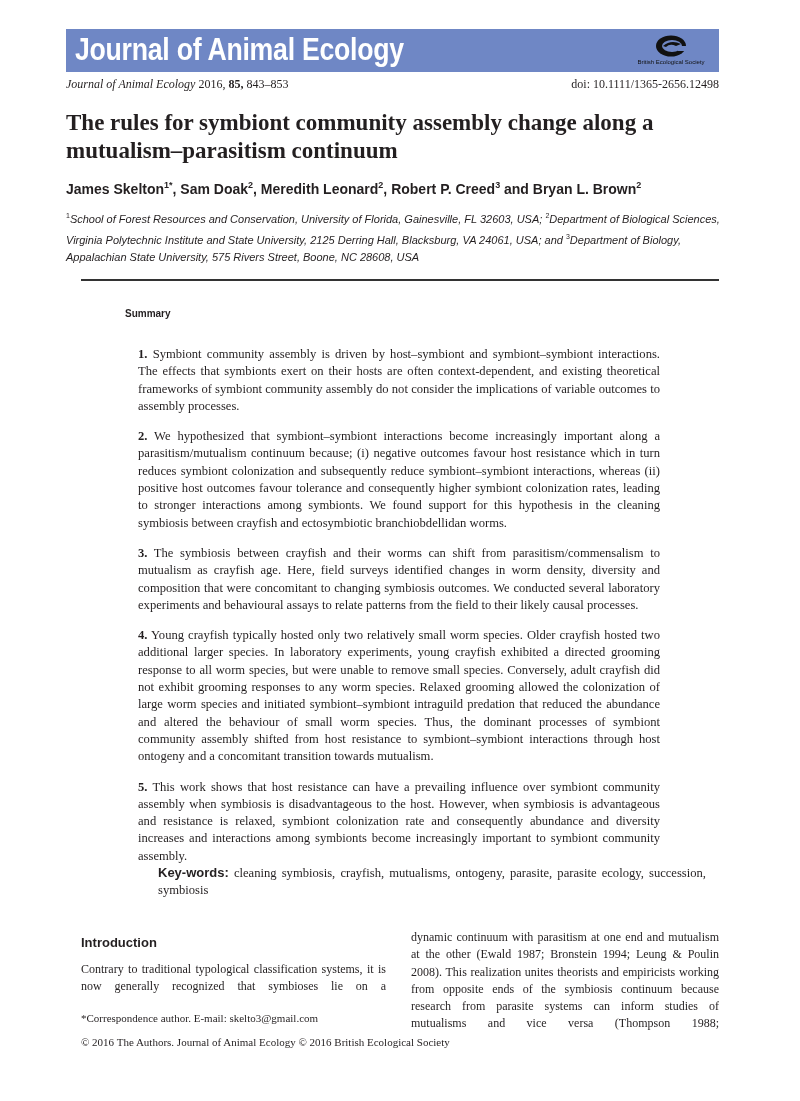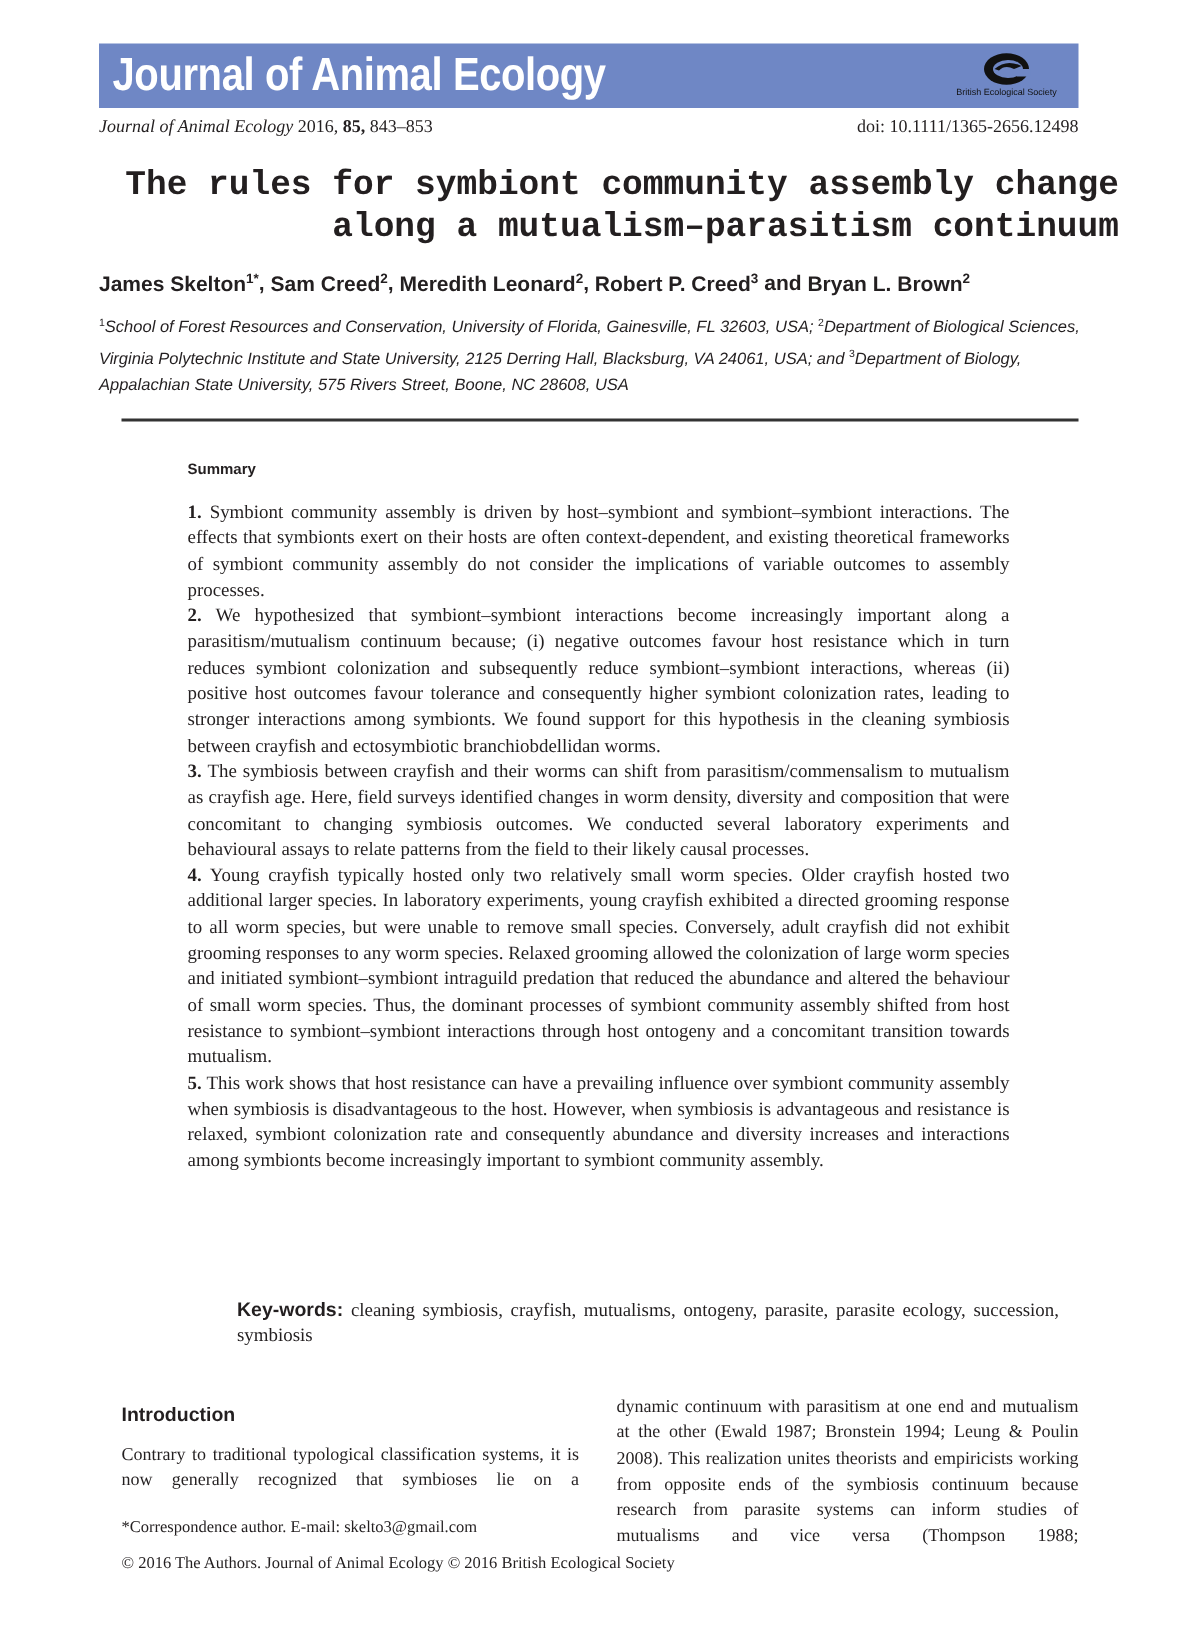--- a/index.html
+++ b/index.html
@@ -9,30 +9,30 @@
   .banner { position: absolute; left: 66px; top: 29px; width: 653px; height: 43px; background: #6f87c5; }
   .banner-title { position: absolute; left: 9px; top: 1px; font-family: "Liberation Sans", sans-serif; font-weight: bold; font-size: 31px; color: #ffffff; letter-spacing: -0.3px; transform: scaleX(0.86); transform-origin: left top; white-space: nowrap; line-height: 40px; }
   .society-logo { position: absolute; right: 8px; top: 5px; width: 80px; height: 34px; text-align: center; }
   .society-logo svg { display: block; margin: 0 auto; }
   .society-name { font-family: "Liberation Sans", sans-serif; font-size: 6px; color: #111; white-space: nowrap; margin-top: 1px; }
 
   .citation { position: absolute; left: 66px; top: 77px; font-size: 12px; }
   .citation i { font-style: italic; }
   .doi { position: absolute; right: 81px; top: 77px; font-size: 12px; }
 
-  .title { position: absolute; left: 66px; top: 109px; width: 680px; font-family: Liberation Mono, monospace; font-weight: bold; font-size: 23px; line-height: 28px; color: #231f20; text-align: right; }
+  .title { position: absolute; left: 66px; top: 109px; width: 680px; font-family: Liberation Serif, serif; font-weight: bold; font-size: 23px; line-height: 28px; color: #231f20; }
   .authors { position: absolute; left: 66px; top: 180px; font-family: "Liberation Sans", sans-serif; font-weight: bold; font-size: 14px; white-space: nowrap; }
   .authors sup { font-size: 9px; }
   .affil { position: absolute; left: 66px; top: 207px; width: 665px; font-family: "Liberation Sans", sans-serif; font-style: italic; font-size: 11px; line-height: 17.5px; color: #231f20; }
   .affil sup { font-size: 7px; font-style: normal; }
   .rule { position: absolute; left: 81px; top: 279px; width: 638px; height: 2px; background: #333; }
 
   .summary-head { position: absolute; left: 125px; top: 308px; font-family: "Liberation Sans", sans-serif; font-weight: bold; font-size: 10px; }
   .summary { position: absolute; left: 125px; top: 333px; width: 548px; font-family: "Liberation Serif", serif; font-size: 12.6px; line-height: 17.3px; text-align: justify; }
-  .summary p { margin: 0; }
+  .summary p { margin: 13px; }
   .summary b { font-weight: bold; }
   .keywords { position: absolute; left: 125px; top: 864px; width: 548px; font-family: "Liberation Serif", serif; font-size: 12.6px; line-height: 17.3px; text-align: justify; margin-left: 33px; }
   .keywords .kw-label { font-family: "Liberation Sans", sans-serif; font-weight: bold; font-size: 13px; }
 
   .intro-head { position: absolute; left: 81px; top: 935px; font-family: "Liberation Sans", sans-serif; font-weight: bold; font-size: 13px; }
   .intro-left { position: absolute; left: 81px; top: 961px; width: 305px; font-family: Liberation Serif, serif; font-size: 12px; line-height: 17.3px; text-align: justify; text-align-last: justify; }
   .intro-right { position: absolute; left: 411px; top: 929px; width: 308px; font-family: "Liberation Serif", serif; font-size: 12px; line-height: 17.3px; text-align: justify; text-align-last: justify; }
   .corr { position: absolute; left: 81px; top: 1012px; font-family: "Liberation Serif", serif; font-size: 11px; }
   .copyright { position: absolute; left: 81px; top: 1036px; font-family: "Liberation Serif", serif; font-size: 11px; }
 </style>
@@ -56,21 +56,21 @@
   <i>Journal of Animal Ecology</i>
   <span>2016,</span>
   <b>85,</b>
   <span>843–853</span>
 </div>
 <div class="doi serif">doi: 10.1111/1365-2656.12498</div>
 
 <div class="title">The rules for symbiont community assembly change along a mutualism–parasitism continuum</div>
 
 <div class="authors">
-  <span><span>James Skelton</span><sup>1*</sup></span><span>, </span><span><span>Sam Creed</span><sup>2</sup></span><span>, </span><span><span>Meredith Leonard</span><sup>2</sup></span><span>, </span><span><span>Robert P. Creed</span><sup>3</sup></span><span> and </span><span><span>Bryan L. Brown</span><sup>2</sup></span>
+  <span><span>James Skelton</span><sup>1*</sup></span><span>, </span><span><span>Sam Doak</span><sup>2</sup></span><span>, </span><span><span>Meredith Leonard</span><sup>2</sup></span><span>, </span><span><span>Robert P. Creed</span><sup>3</sup></span><span> and </span><span><span>Bryan L. Brown</span><sup>2</sup></span>
 </div>
 
 <div class="affil">
   <sup>1</sup><span>School of Forest Resources and Conservation, University of Florida, Gainesville, FL 32603, USA; </span><sup>2</sup><span>Department of Biological Sciences, Virginia Polytechnic Institute and State University, 2125 Derring Hall, Blacksburg, VA 24061, USA; and </span><sup>3</sup><span>Department of Biology, Appalachian State University, 575 Rivers Street, Boone, NC 28608, USA</span>
 </div>
 
 <div class="rule"></div>
 
 <div class="summary-head">Summary</div>
 <div class="summary">

